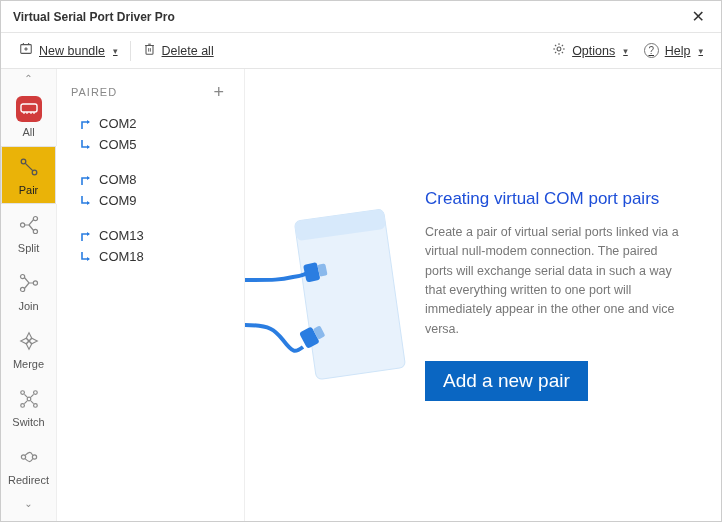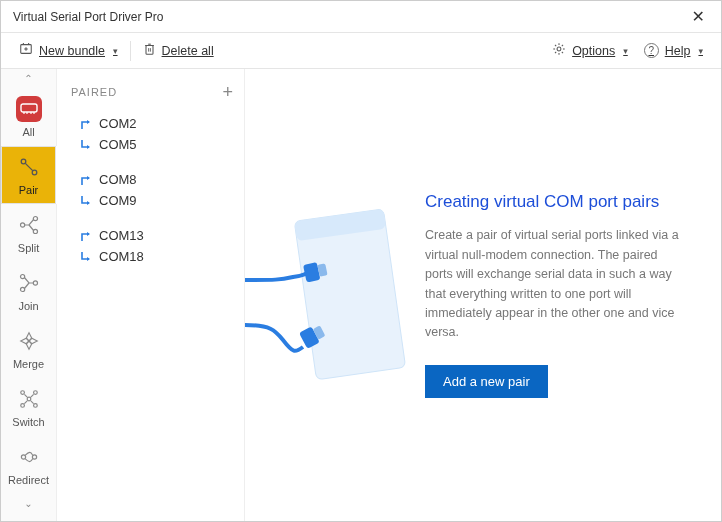--- a/index.html
+++ b/index.html
@@ -13,21 +13,21 @@
     overflow: hidden;
     border: 1px solid #ccc;
   }
   .titlebar {
     display: flex;
     align-items: center;
     height: 32px;
     padding: 0 10px 0 12px;
     border-bottom: 1px solid #e5e5e5;
   }
-  .titlebar .title { flex: 1; font-size: 12px; color: #333; }
+  .titlebar .title { flex: 1; font-size: 12px; color: #333; font-weight: bold; }
   .titlebar .close { font-size: 16px; color: #333; padding: 0 6px; cursor: pointer; }
 
   .toolbar {
     display: flex;
     align-items: center;
     height: 36px;
     padding: 0 10px;
     border-bottom: 1px solid #e5e5e5;
     text-decoration: underline;
   }
@@ -84,21 +84,21 @@
   .sidebtn.active-pair {
     background: #eab308;
     box-shadow: 0 0 0 1px #e2e2e2 inset, 2px 0 0 #fff;
     color: #222;
   }
 
   .portpanel {
     width: 188px;
     border-right: 1px solid #eee;
     background: #fff;
-    padding: 10px 0 0 0;
+    padding: 10px 9px 0 0;
   }
   .porthead {
     display: flex;
     align-items: center;
     padding: 6px 10px 10px 14px;
     color: #888;
     font-size: 11px;
     letter-spacing: 1px;
   }
   .porthead .label { flex: 1; }
@@ -141,21 +141,21 @@
   .content p {
     font-size: 12.5px;
     color: #777;
     line-height: 1.55;
     margin-bottom: 22px;
   }
   .primary-btn {
     display: inline-block;
     background: #0a66c2;
     color: #fff;
-    font-size: 13px;
+    font-size: 19px;
     padding: 9px 18px;
     cursor: pointer;
     border: none;
   }
   .help-circle {
     display:inline-flex; width:15px; height:15px; border:1px solid #777;
     border-radius:50%; align-items:center; justify-content:center;
     font-size:10px; color:#555;
   }
 </style>

